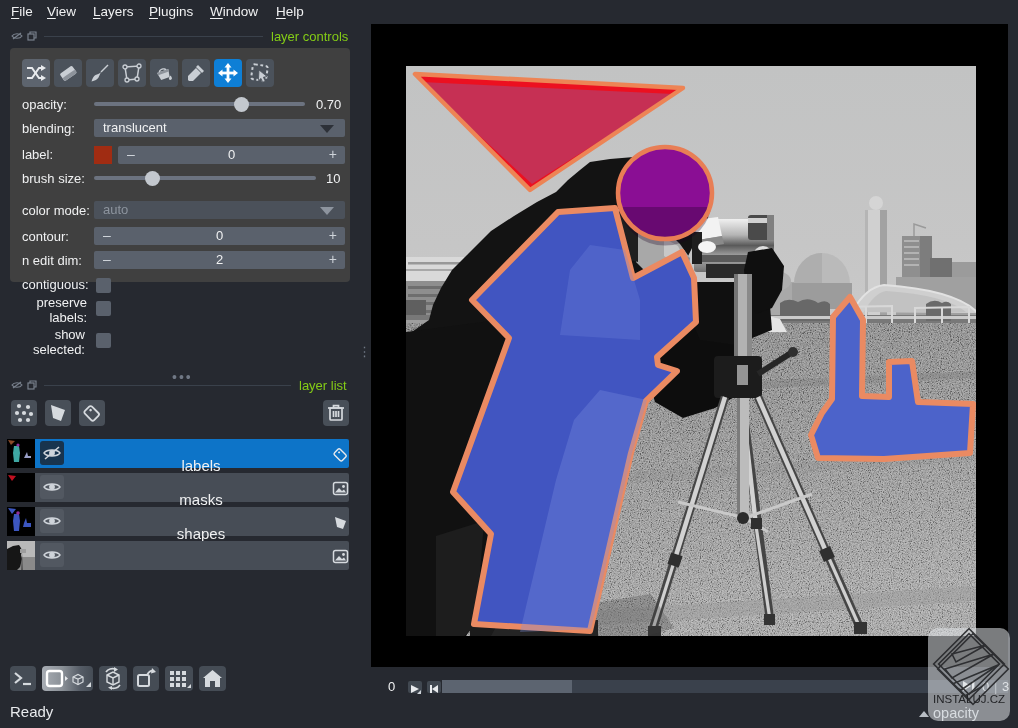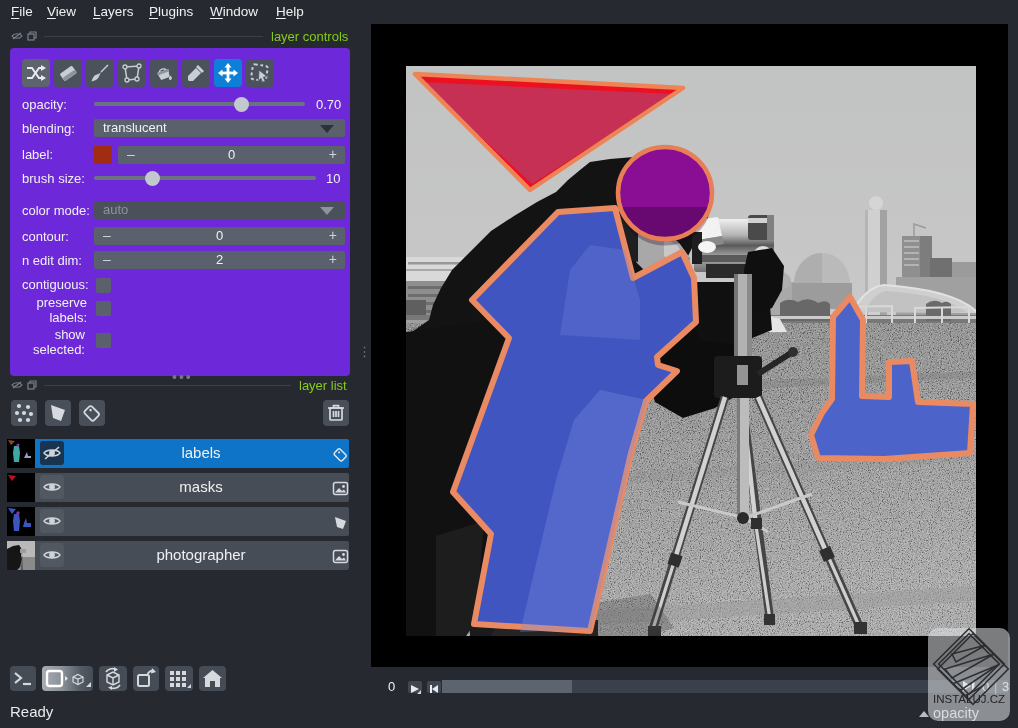--- a/index.html
+++ b/index.html
@@ -7,41 +7,41 @@
 .abs{position:absolute;}
 
 .menubar{position:absolute;left:0;top:0;width:1018px;height:24px;background:#262930;font-size:13.5px;color:#f0f1f2;}
 .menubar span{position:absolute;top:4px;}
 .menubar u{text-decoration:underline;text-underline-offset:2px;}
 
 .hdr{position:absolute;height:16px;font-size:13px;color:#84cc16;}
 .hdr .line{position:absolute;top:8px;height:1px;background:#3a414b;}
 .hdr .ttl{position:absolute;top:1px;}
 
-.panel{position:absolute;left:10px;top:48px;width:340px;height:328px;background:#6d28d9;border-radius:4px;}
+.panel{position:absolute;left:10px;top:48px;width:340px;height:234px;background:#404040;border-radius:4px;}
 .tbtn{position:absolute;top:11px;width:28px;height:28px;border-radius:4px;background:#4b525b;}
 .tbtn.hov{background:#5d646e;}
 .tbtn.sel{background:#0e7fd6;}
 .tbtn svg{position:absolute;left:3px;top:3px;}
 .lbl{position:absolute;font-size:13px;color:#f0f1f2;}
 .slider{position:absolute;height:4px;background:#6c7380;border-radius:2px;}
 .handle{position:absolute;width:15px;height:15px;border-radius:50%;background:#c3c8ce;top:-5.5px;}
 .combo{position:absolute;left:94px;width:251px;height:18px;background:#5a616c;border-radius:2px;font-size:13px;}
 .combo .txt{position:absolute;left:9px;top:1px;}
 .combo .arr{position:absolute;right:11px;top:6px;width:0;height:0;border-left:7px solid transparent;border-right:7px solid transparent;border-top:8px solid #2d3138;}
 .spin{position:absolute;left:118px;width:227px;height:18px;background:#5a616c;border-radius:2px;font-size:14px;}
 .spin .m{position:absolute;left:9px;top:0px;color:#ced3d9;}
 .spin .v{position:absolute;width:100%;text-align:center;top:1px;font-size:13px;}
 .spin .p{position:absolute;right:8px;top:0px;color:#ced3d9;}
 .chk{position:absolute;left:96px;width:15px;height:15px;background:#5a616c;border-radius:2px;}
 
 .lbtn{position:absolute;width:26px;height:26px;border-radius:4px;background:#484f58;}
 .row{position:absolute;left:7px;width:342px;height:29px;background:#474d56;border-radius:2px;font-size:15px;}
 .row.sel{background:#0d74c8;}
-.row .name{position:absolute;left:46px;right:0;text-align:center;top:5px;}
+.row .name{position:absolute;left:46px;right:0;text-align:center;top:18px;}
 .row .thumb{position:absolute;left:0;top:0;width:28px;height:29px;background:#000;overflow:hidden;}
 .row .eye{position:absolute;left:33px;top:2px;width:24px;height:24px;border-radius:3px;background:#4f555e;}
 
 .vbtn{position:absolute;top:666px;height:25px;border-radius:4px;background:#454c55;}
 
 #canvas{position:absolute;left:371px;top:24px;width:637px;height:643px;background:#000;}
 #photo{position:absolute;left:35px;top:42px;}
 
 #dimrow{position:absolute;left:371px;top:667px;width:637px;height:36px;}
 #dimtrack{position:absolute;left:71px;top:13px;width:566px;height:13px;background:#3a414c;}
@@ -317,39 +317,39 @@
           <path d="M7 7 L12 7 L13 14 L12 24 L7 24 L6 14 Z" fill="#3c56c0"></path>
           <circle cx="11" cy="6" r="1.8" fill="#8f2f9b"></circle>
           <path d="M17 16 L19 11 L20 16 L24 16 L24 20 L16 20 Z" fill="#3c56c0"></path>
         </svg></div>
     <div class="eye" style="background:#525861;"><svg width="24" height="24" viewBox="0 0 24 24">
           <g stroke="#cfd4da" stroke-width="1.4" fill="none">
             <path d="M4 12 C7 8 17 8 20 12 C17 16 7 16 4 12 Z"></path>
             <circle cx="12" cy="12" r="2.2" fill="#cfd4da"></circle>
           </g>
         </svg></div>
+    <div class="name">shapes</div>
     <svg class="abs" style="left:325px;top:7px;" width="17" height="17" viewBox="0 0 17 17">
         <path d="M3 3 L14 7 L11 15 L5 13 Z" fill="#d6dade"></path>
       </svg>
   </div>
   <div class="row" style="top:541px;">
     <div class="thumb"><svg width="28" height="30" viewBox="0 0 28 30">
           <rect width="28" height="30" fill="#b9b9b9"></rect>
           <rect y="16" width="28" height="14" fill="#8a8a8a"></rect>
           <path d="M0 8 L6 5 L12 4 L14 7 L15 10 L14 14 L15 18 L13 26 L9 30 L0 30 Z" fill="#161616"></path>
           <rect x="13" y="8" width="6" height="4" fill="#9d9d9d"></rect>
           <path d="M15 12 L14 29 L16 29 Z" fill="#555"></path>
         </svg></div>
     <div class="eye" style="background:#525861;"><svg width="24" height="24" viewBox="0 0 24 24">
           <g stroke="#cfd4da" stroke-width="1.4" fill="none">
             <path d="M4 12 C7 8 17 8 20 12 C17 16 7 16 4 12 Z"></path>
             <circle cx="12" cy="12" r="2.2" fill="#cfd4da"></circle>
           </g>
         </svg></div>
-    <div class="name">photographer</div>
     <svg class="abs" style="left:325px;top:7px;" width="17" height="17" viewBox="0 0 17 17">
         <rect x="1.5" y="2.5" width="14" height="12" rx="2" fill="none" stroke="#d6dade" stroke-width="1.5"></rect>
         <circle cx="11.5" cy="6.5" r="1.4" fill="#d6dade"></circle>
         <path d="M3 12.5 L7 8 L10 11 L12 9.5 L14 12.5 Z" fill="#d6dade"></path>
       </svg>
   </div>
 </div>
 <div id="viewerbtns">
   <div class="vbtn" style="left:10px;width:26px;">
     <svg width="26" height="25" viewBox="0 0 26 25">

